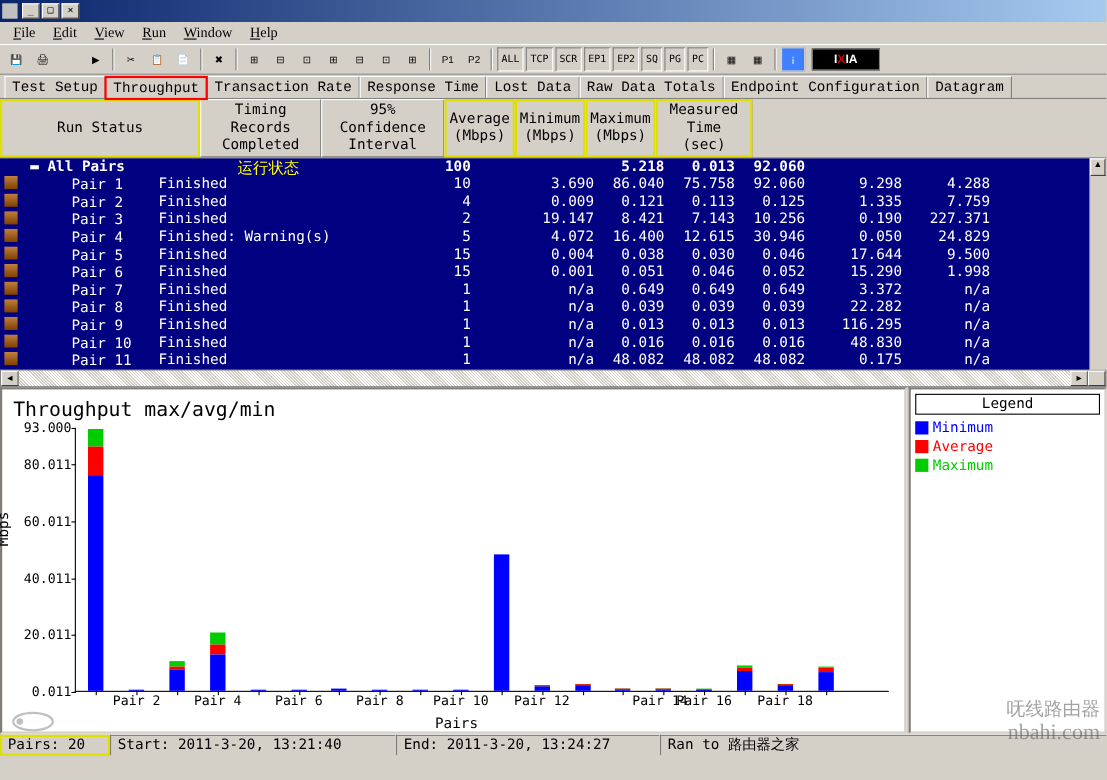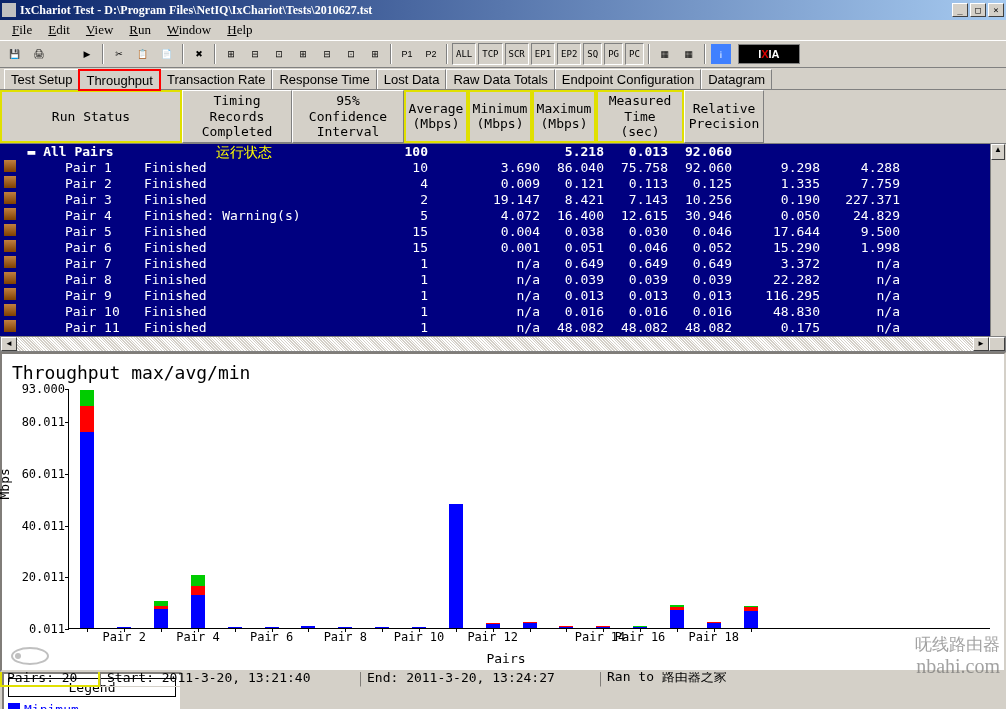--- a/index.html
+++ b/index.html
@@ -11,38 +11,38 @@
 .titlebar .winbtns span { width:16px; height:14px; background:#d4d0c8; border:1px solid #fff; border-right-color:#404040; border-bottom-color:#404040; font-family:"Marlett",monospace; font-size:9px; text-align:center; line-height:12px; color:#000; cursor:pointer; }
 .menubar { height:20px; background:#d4d0c8; display:flex; align-items:center; padding:0 4px; font-family:"SimSun","Tahoma"; font-size:13px; }
 .menubar span { padding:2px 8px; cursor:pointer; }
 .menubar span u { text-decoration:underline; }
 .toolbar { height:28px; background:#d4d0c8; border-top:1px solid #fff; border-bottom:1px solid #808080; display:flex; align-items:center; padding:0 4px; gap:2px; }
 .tbtn { width:22px; height:22px; border:1px solid #d4d0c8; display:flex; align-items:center; justify-content:center; cursor:pointer; font-size:9px; background:#d4d0c8; }
 .tsep { width:2px; height:20px; border-left:1px solid #808080; border-right:1px solid #fff; margin:0 2px; }
 .tbtn.txt { width:auto; padding:0 3px; font-size:9px; font-family:monospace; border:1px solid #808080; border-right-color:#fff; border-bottom-color:#fff; background:#d4d0c8; }
 .ixia { width:62px; height:20px; background:#000; color:#fff; font-weight:bold; font-size:11px; display:flex; align-items:center; justify-content:center; margin-left:4px; border:1px solid #808080; }
 .ixia .x { color:#d00; }
-.tabs { height:22px; background:#d4d0c8; display:flex; align-items:flex-end; padding:0 4px; border-bottom:1px solid #808080; font-family:Liberation Sans, sans-serif; font-size:13px; }
+.tabs { height:22px; background:#d4d0c8; display:flex; align-items:flex-end; padding:0 4px; border-bottom:1px solid #808080; font-family:Liberation Mono, monospace; font-size:13px; }
 .tab { padding:2px 6px; border:1px solid #808080; border-bottom:none; background:#d4d0c8; margin-right:0; cursor:pointer; border-top-color:#fff; border-left-color:#fff; }
 .tab.active { background:#d4d0c8; position:relative; top:1px; }
 .tab.hl { outline:2px solid red; outline-offset:-1px; }
 .gridhead { display:flex; background:#d4d0c8; border-bottom:1px solid #808080; font-family:"SimSun",monospace; font-size:13px; }
 .gridhead .gh { border:1px solid #fff; border-right-color:#808080; border-bottom-color:#808080; padding:2px 4px; text-align:center; display:flex; align-items:center; justify-content:center; line-height:1.2; }
 .gh.hl, .statcell.hl { outline:2px solid #e0e000; outline-offset:-2px; }
 .gridbody { background:#000080; color:#fff; font-family:"SimSun",monospace; font-size:13px; height:192px; overflow:hidden; position:relative; }
 .gr { display:flex; height:16px; align-items:center; }
 .gc { padding:0 4px; overflow:hidden; white-space:nowrap; }
 .gc.r { text-align:right; }
 .rico { width:12px; height:12px; display:inline-block; margin-right:2px; }
 .rico.book { background:linear-gradient(#c08040,#804000); }
 .annot { color:#ffff00; position:absolute; font-family:"SimSun"; font-size:14px; }
 .scrollh { height:16px; background:#d4d0c8; border:1px solid #808080; display:flex; }
 .scrollh .sbtn { width:16px; height:14px; background:#d4d0c8; border:1px solid #fff; border-right-color:#404040; border-bottom-color:#404040; font-size:8px; text-align:center; line-height:12px; }
 .scrollh .strack { flex:1; background:repeating-linear-gradient(45deg,#d4d0c8,#d4d0c8 1px,#fff 1px,#fff 2px); }
-.lower { display:flex; height:315px;flex-direction:column; }
+.lower { display:flex; height:315px; }
 .chartpane { flex:1; background:#fff; border:2px inset #d4d0c8; padding:8px 4px 4px 10px; position:relative; }
 .legendpane { width:180px; background:#fff; border:2px inset #d4d0c8; margin-left:2px; padding:4px; font-family:"SimSun",monospace; font-size:13px; }
 .legtitle { text-align:center; border:1px solid #000; margin-bottom:4px; padding:1px; }
 .legrow { display:flex; align-items:center; gap:4px; padding:1px 0; }
 .legsw { width:12px; height:12px; }
 .charttitle { font-family:"SimSun",monospace; font-size:18px; margin-bottom:6px; }
 .chartarea { position:relative; height:240px; margin-left:56px; margin-right:10px; border-left:1px solid #000; border-bottom:1px solid #000; }
 .ylab { position:absolute; left:-54px; width:50px; text-align:right; font-family:"SimSun",monospace; font-size:12px; transform:translateY(-50%); }
 .xlab { position:absolute; bottom:-16px; font-family:"SimSun",monospace; font-size:12px; transform:translateX(-50%); white-space:nowrap; }
 .yaxis { position:absolute; left:2px; top:50%; transform:rotate(-90deg) translateX(20px); transform-origin:left; font-family:"SimSun",monospace; font-size:13px; }
@@ -56,21 +56,20 @@
 .wm-logo { left:10px; bottom:38px; font-size:28px; display:flex; align-items:center; gap:6px; }
 .wm-right { right:6px; bottom:32px; font-size:20px; text-align:right; line-height:1.1; }
 .vscroll { width:16px; background:#d4d0c8; border-left:1px solid #808080; }
 .vscroll .sbtn { width:14px; height:16px; background:#d4d0c8; border:1px solid #fff; border-right-color:#404040; border-bottom-color:#404040; font-size:8px; text-align:center; }
 </style>
 </head>
 <body>
 
 <div class="titlebar">
   <span class="ico"></span>
-  <span class="title">IxChariot Test - D:\Program Files\NetIQ\IxChariot\Tests\2010627.tst</span>
   <div class="winbtns">
     <span>_</span>
     <span>□</span>
     <span>×</span>
   </div>
 </div>
 
 <div class="menubar" id="menubar">
     <span><u>F</u>ile</span>
     <span><u>E</u>dit</span>
@@ -142,22 +141,20 @@
       <div class="gh" style="width: 112px; white-space: pre-line;">95% Confidence
 Interval</div>
       <div class="gh hl" style="width: 64px; white-space: pre-line;">Average
 (Mbps)</div>
       <div class="gh hl" style="width: 64px; white-space: pre-line;">Minimum
 (Mbps)</div>
       <div class="gh hl" style="width: 64px; white-space: pre-line;">Maximum
 (Mbps)</div>
       <div class="gh hl" style="width: 88px; white-space: pre-line;">Measured
 Time (sec)</div>
-      <div class="gh" style="width: 80px; white-space: pre-line;">Relative
-Precision</div>
     </div>
   <div style="display:flex;">
     <div class="gridbody" id="gridbody" style="flex:1;">
         <div class="gr">
           <div class="gc" style="width: 140px; font-weight: bold;">&nbsp;&nbsp;&nbsp;▬ <b>All Pairs</b></div>
           <div class="gc" style="width: 182px;"></div>
           <div class="gc r" style="width: 110px; font-weight: bold;">100</div>
           <div class="gc r" style="width: 112px;"></div>
           <div class="gc r" style="width: 64px; font-weight: bold;">5.218</div>
           <div class="gc r" style="width: 64px; font-weight: bold;">0.013</div>

